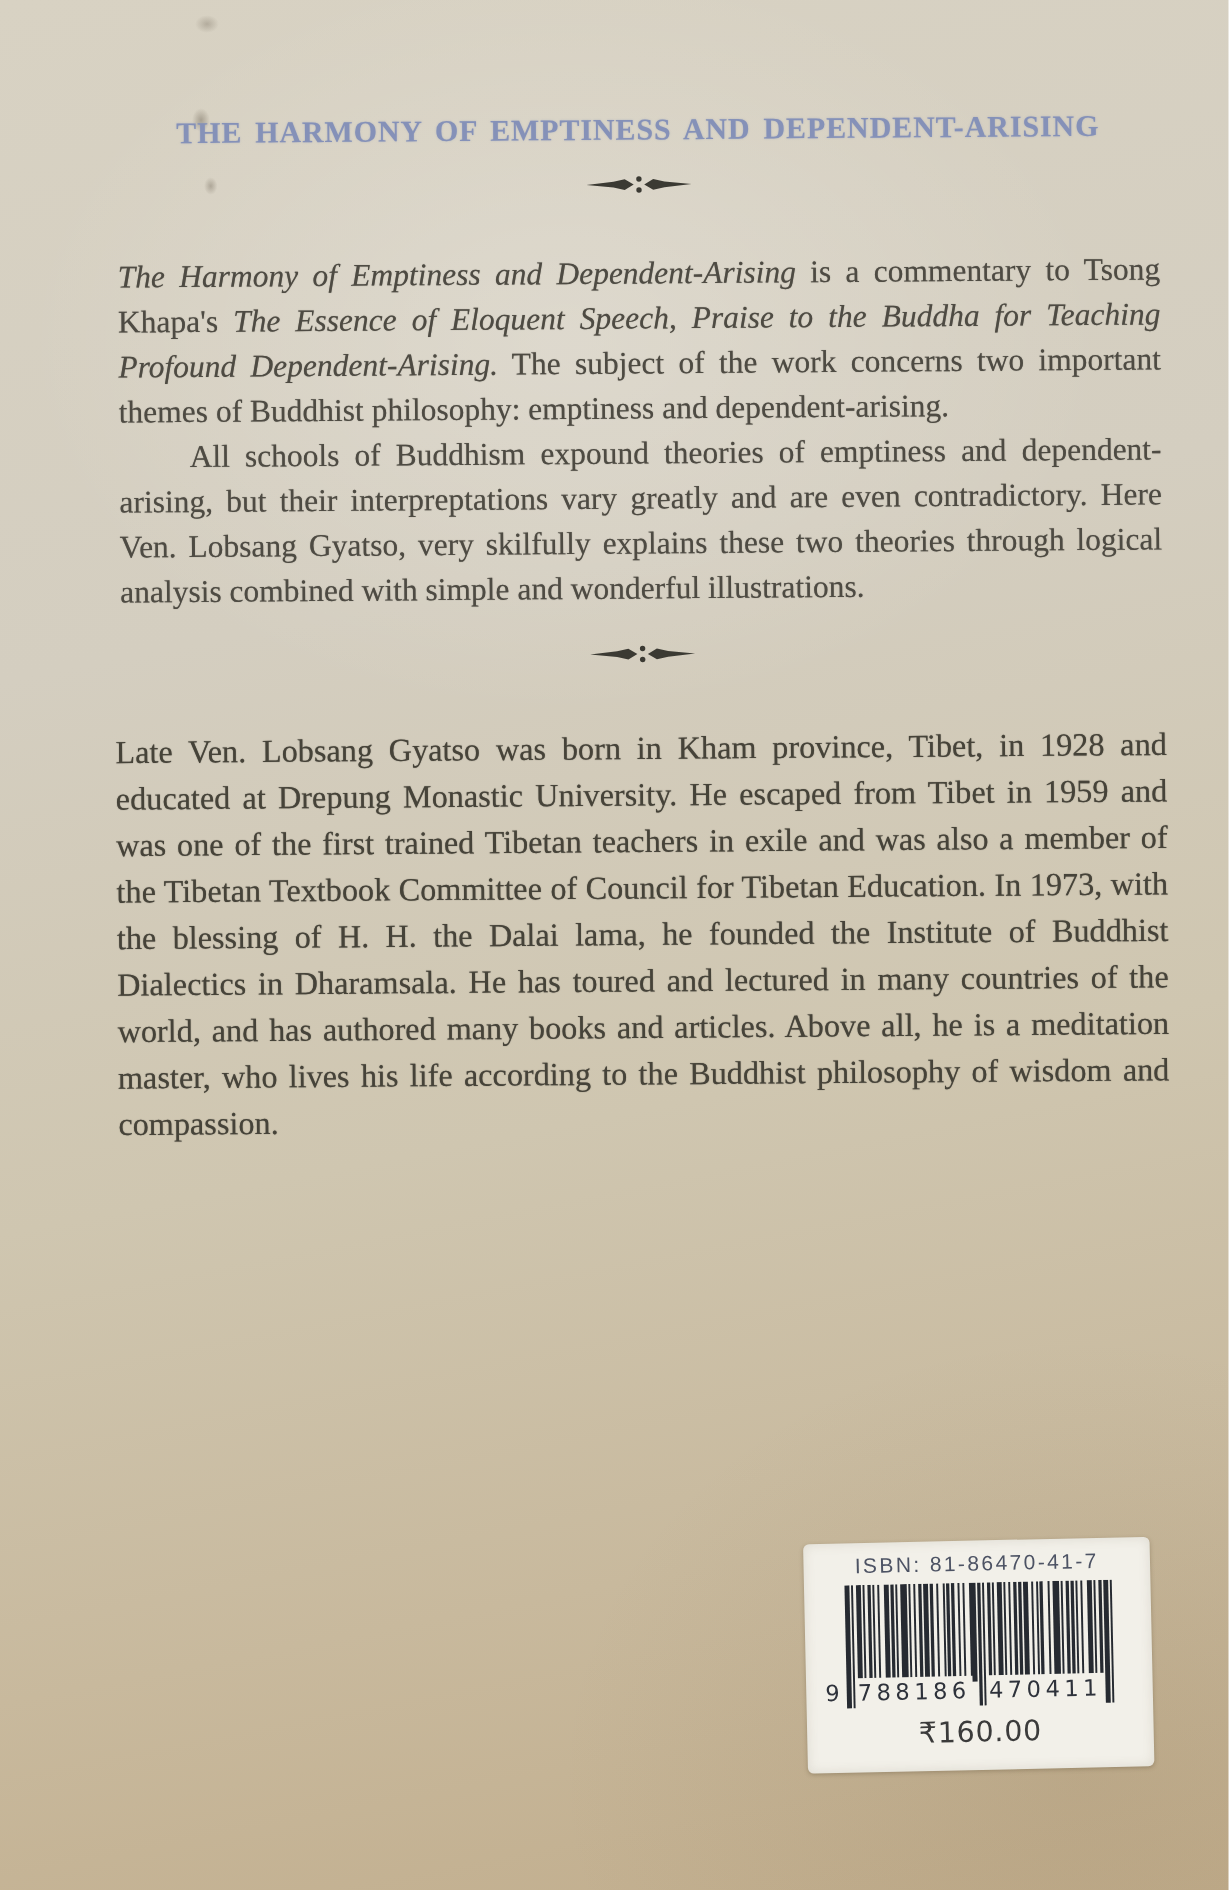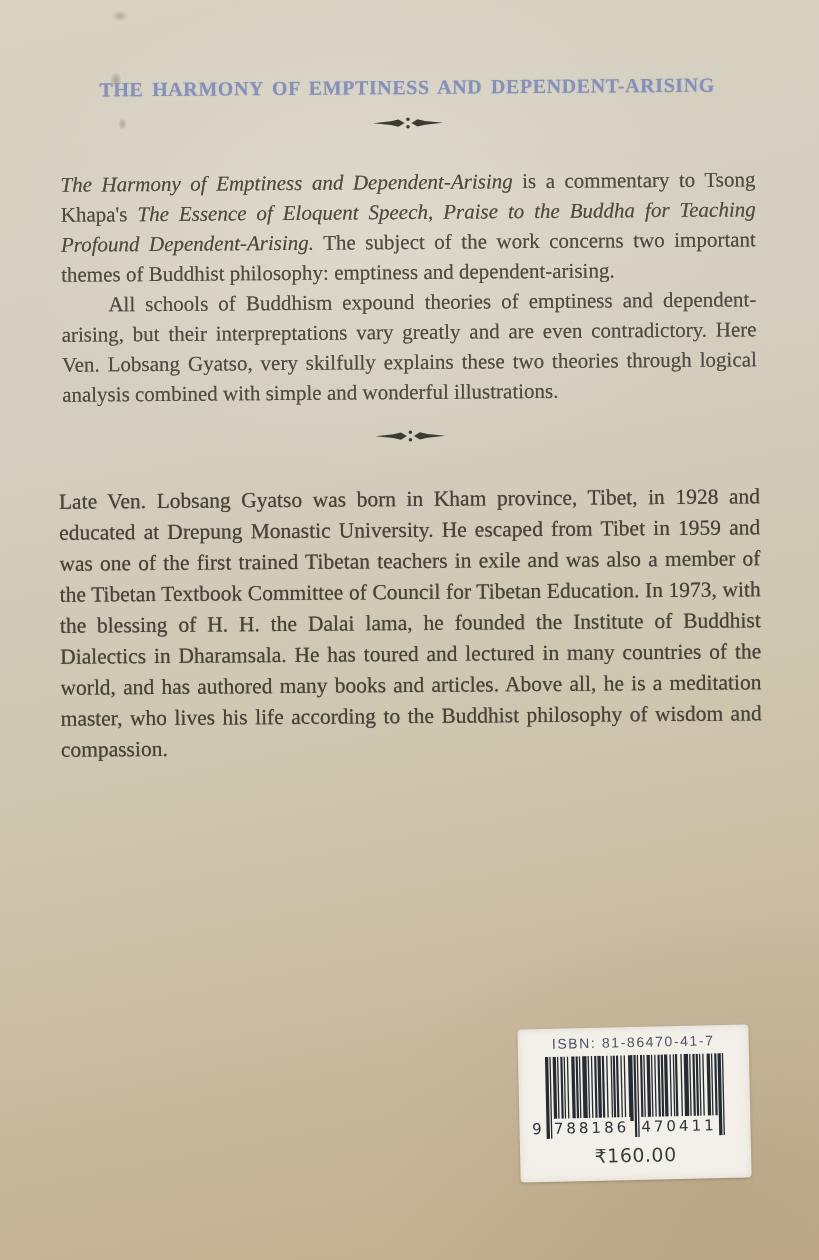--- a/index.html
+++ b/index.html
@@ -4,21 +4,21 @@
 <style>
   html,body{margin:0;padding:0;}
   body{
     width:819px;height:1260px;overflow:hidden;position:relative;
     font-family:"Liberation Serif", serif;
     background:
       radial-gradient(ellipse 520px 360px at 46% 18%, rgba(255,255,255,0.20), rgba(255,255,255,0) 70%),
       radial-gradient(ellipse 500px 420px at 88% 94%, rgba(110,85,50,0.10), rgba(110,85,50,0) 70%),
       linear-gradient(169deg, #d8d2c3 0%, #d4cec0 32%, #cfc6b0 58%, #c8b99d 80%, #c1ad8c 100%);
   }
-  .page{position:absolute;inset:0;}
+  .page{position:absolute;inset:0;margin-left:18px;}
 
   
   .smudge{position:absolute;border-radius:50%;pointer-events:none;}
   .smudge-a{left:110px;top:72px;width:12px;height:16px;
     background:radial-gradient(rgba(95,85,70,0.40), rgba(95,85,70,0) 70%);}
   .smudge-b{left:118px;top:118px;width:9px;height:12px;
     background:radial-gradient(rgba(95,85,70,0.35), rgba(95,85,70,0) 70%);}
   .smudge-c{left:112px;top:10px;width:16px;height:12px;
     background:radial-gradient(rgba(95,85,70,0.30), rgba(95,85,70,0) 70%);}
 

